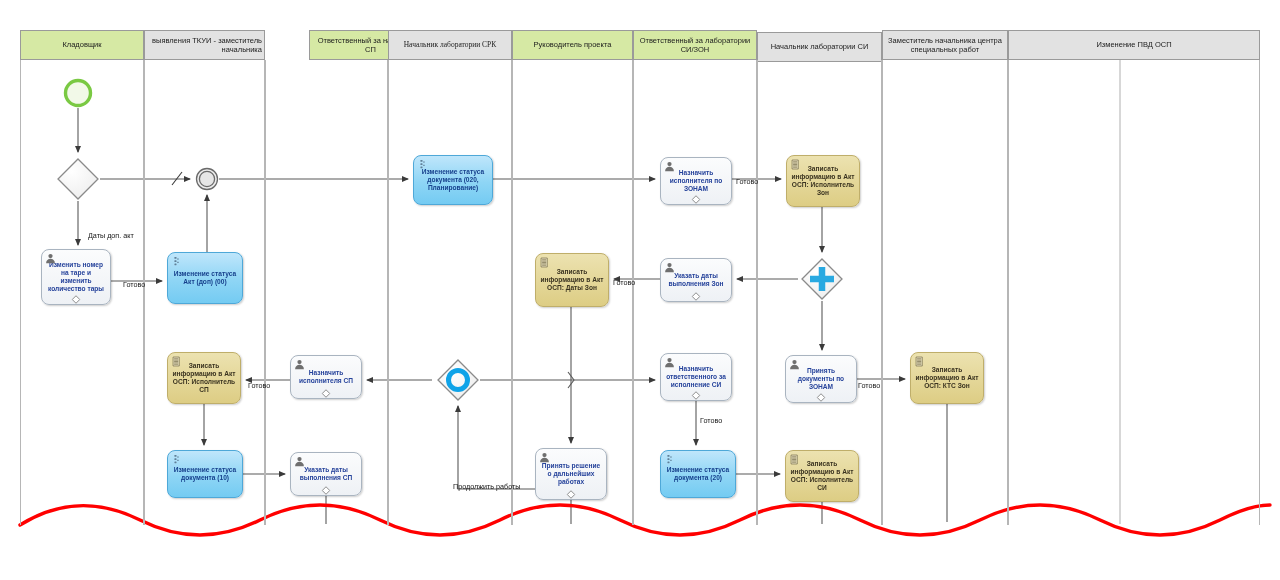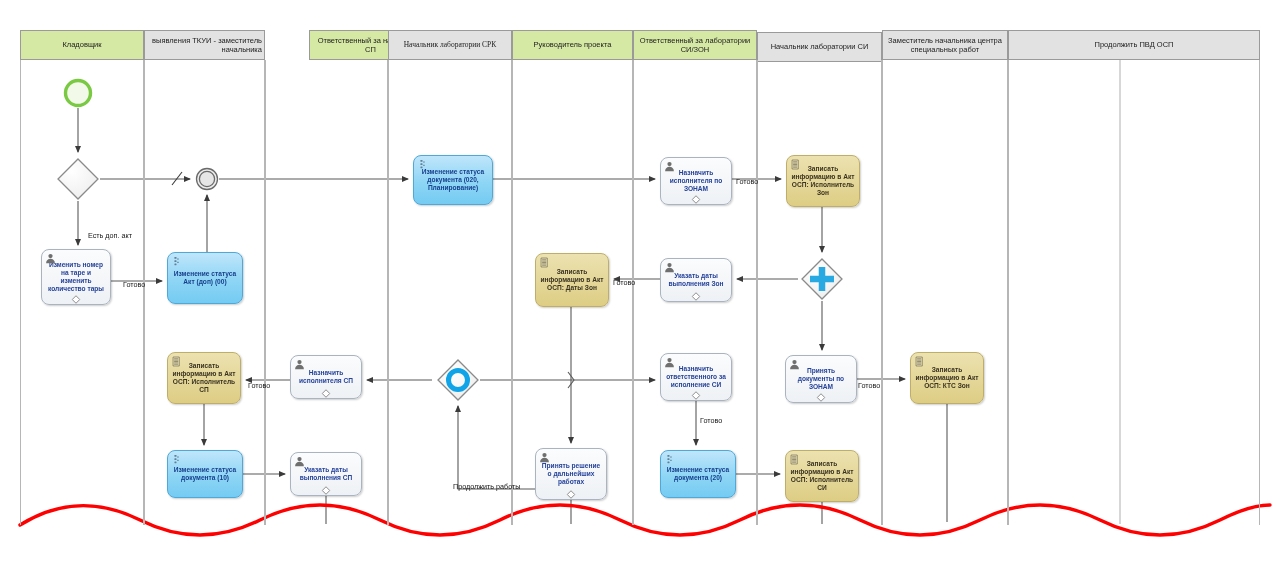--- a/index.html
+++ b/index.html
@@ -218,21 +218,21 @@
       <div class="lane-body" style="left: 633px; top: 60px; width: 124px; height: 465px;"></div>
       <div class="lane-header grey" style="left: 757px; top: 32px; width: 125px; height: 30px;">
         <span>Начальник лаборатории СИ</span>
       </div>
       <div class="lane-body" style="left: 757px; top: 60px; width: 125px; height: 465px;"></div>
       <div class="lane-header grey" style="left: 882px; top: 30px; width: 126px; height: 30px;">
         <span>Заместитель начальника центра специальных работ</span>
       </div>
       <div class="lane-body" style="left: 882px; top: 60px; width: 126px; height: 465px;"></div>
       <div class="lane-header grey" style="left: 1008px; top: 30px; width: 252px; height: 30px;">
-        <span>Продолжить ПВД  ОСП</span>
+        <span>Изменение ПВД  ОСП</span>
       </div>
       <div class="lane-body" style="left: 1008px; top: 60px; width: 252px; height: 465px;"></div>
     </div>
 
   <div id="nodes-root">
       <div class="node" style="left: 63px; top: 78px; width: 30px; height: 30px;">
         <svg width="30" height="30" viewBox="0 0 30 30">
           <circle cx="15" cy="15" r="12.5" fill="#f2f9e8" stroke="#7ac943" stroke-width="3.4"></circle>
         </svg>
       </div>
@@ -410,21 +410,21 @@
       <div class="node task script" style="left: 785px; top: 450px; width: 74px; height: 52px;">
         <svg class="task-icon" viewBox="0 0 16 16">
           <path d="M3,1.5 h9 v13 h-9 z" fill="#efe7c4" stroke="#6d6444" stroke-width="1"></path>
           <path d="M4.5,4 h6 M4.5,6 h6 M4.5,8 h6 M4.5,10 h6 M4.5,12 h6" stroke="#6d6444" stroke-width="1"></path>
         </svg>
         <span class="lbl">Записать информацию в Акт ОСП: Исполнитель СИ</span>
       </div>
     </div>
 
   <div id="edge-labels-root">
-      <div class="edge-label" style="left: 88px; top: 232px;">Есть доп. акт</div>
+      <div class="edge-label" style="left: 88px; top: 232px;">Даты доп. акт</div>
       <div class="edge-label" style="left: 123px; top: 281px;">Готово</div>
       <div class="edge-label" style="left: 736px; top: 178px;">Готово</div>
       <div class="edge-label" style="left: 613px; top: 279px;">Готово</div>
       <div class="edge-label" style="left: 248px; top: 382px;">Готово</div>
       <div class="edge-label" style="left: 700px; top: 417px;">Готово</div>
       <div class="edge-label" style="left: 858px; top: 382px;">Готово</div>
       <div class="edge-label" style="left: 453px; top: 483px;">Продолжить работы</div>
     </div>
 
 </div>

